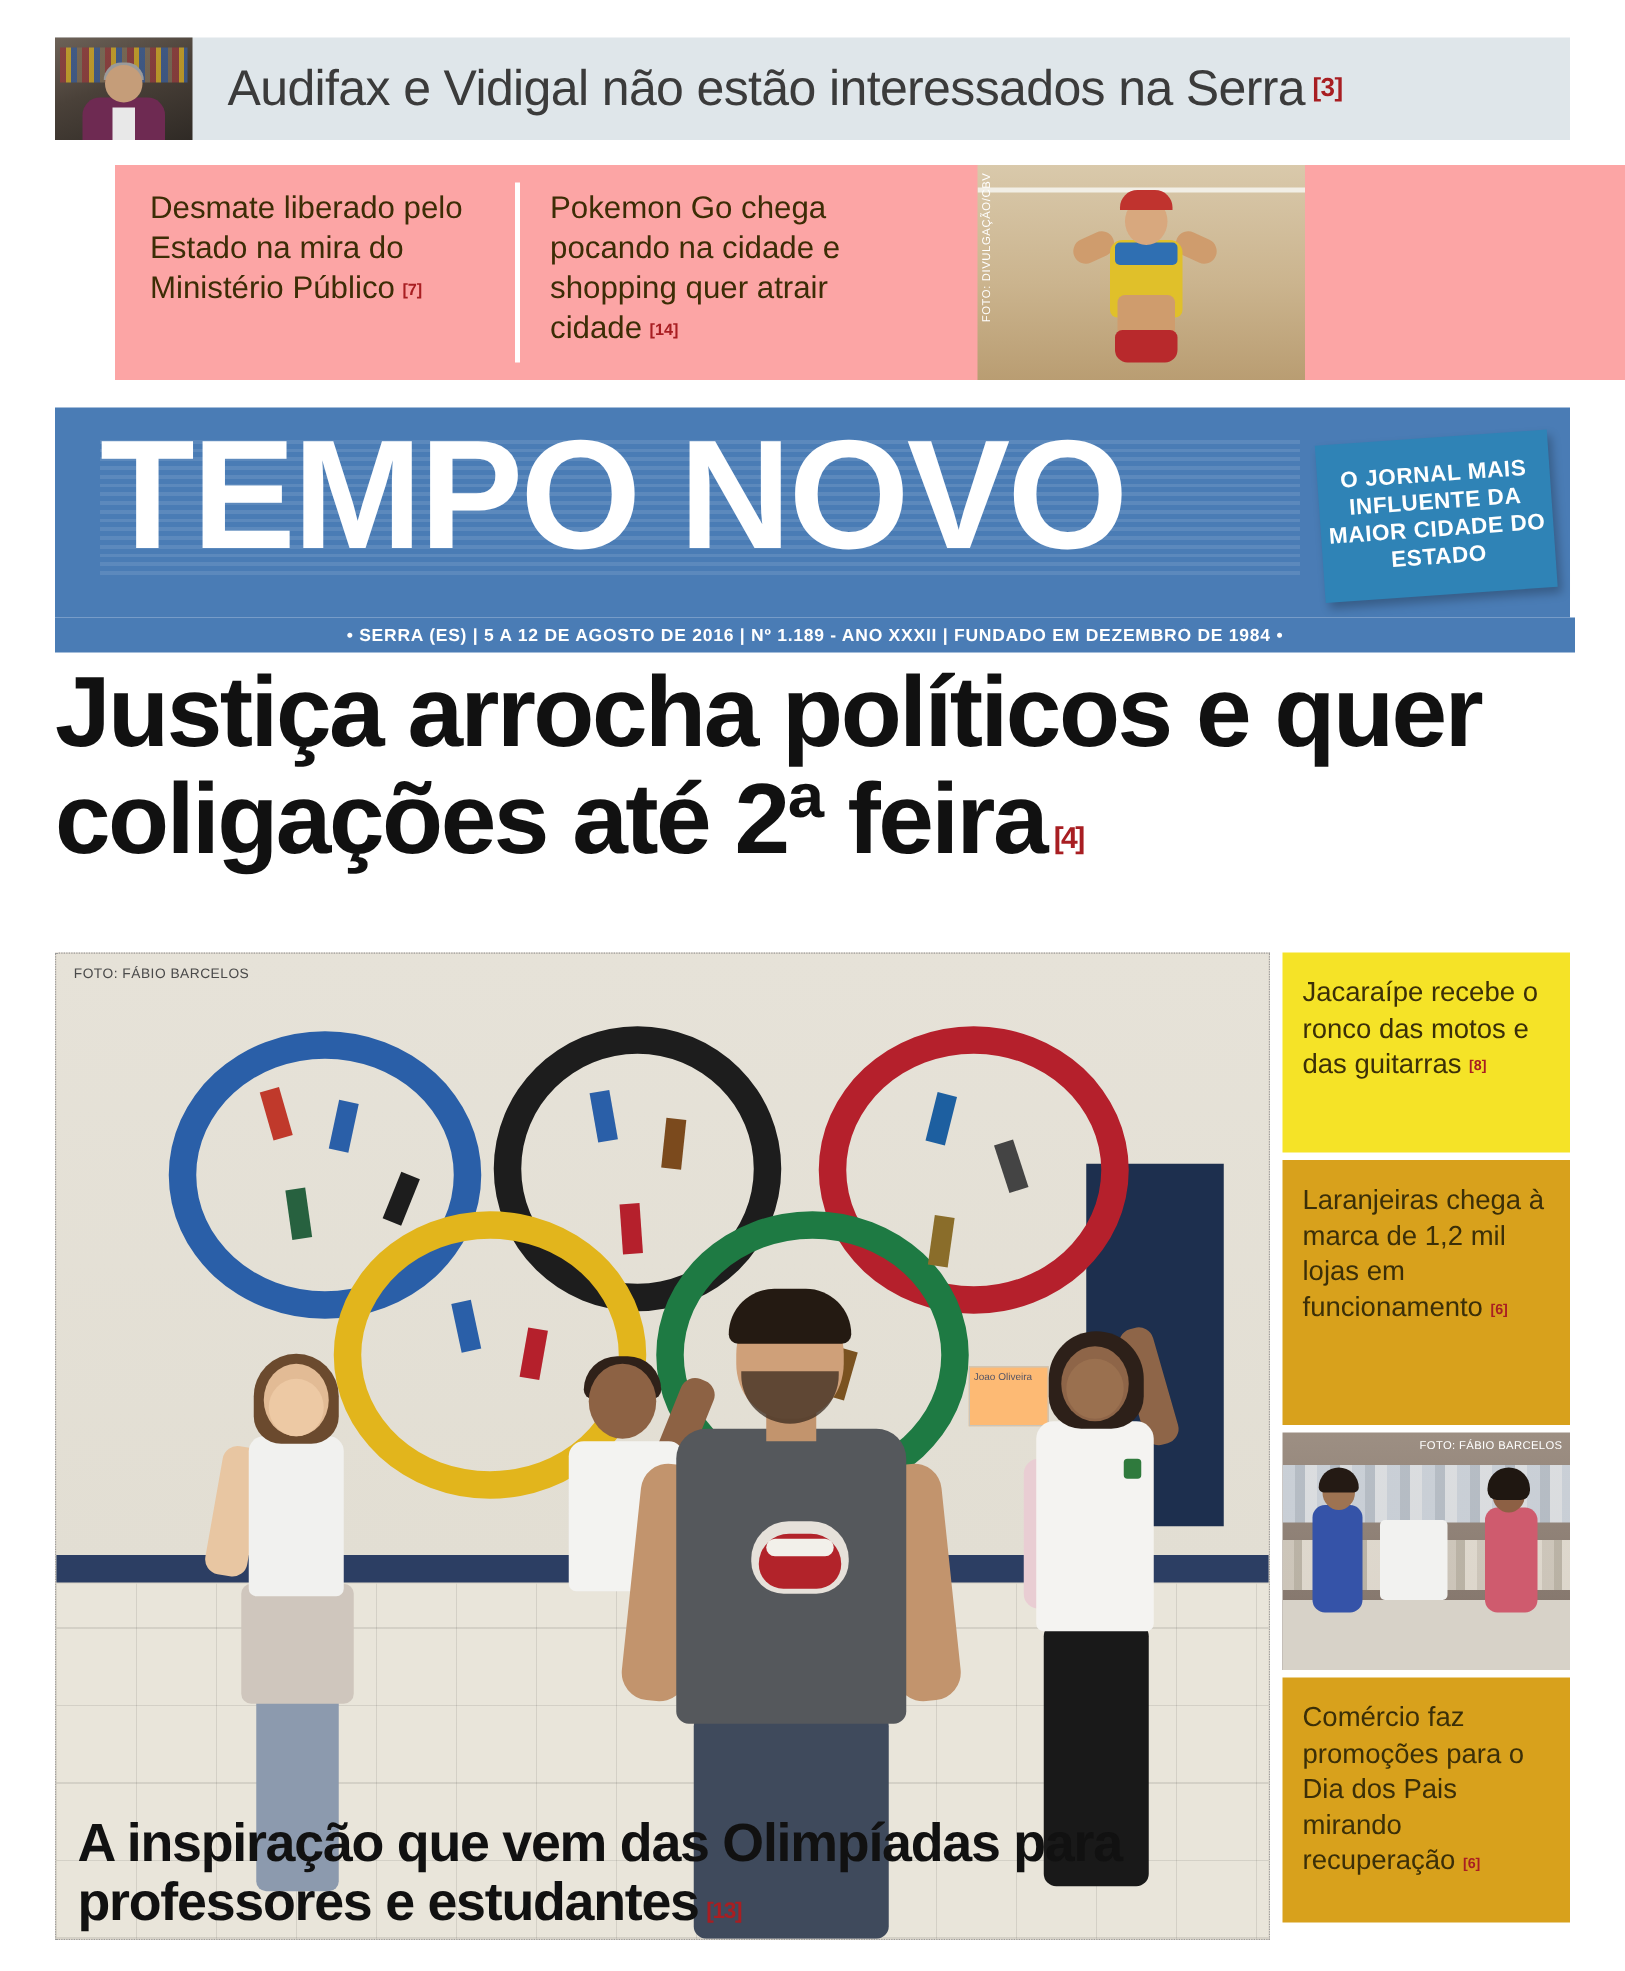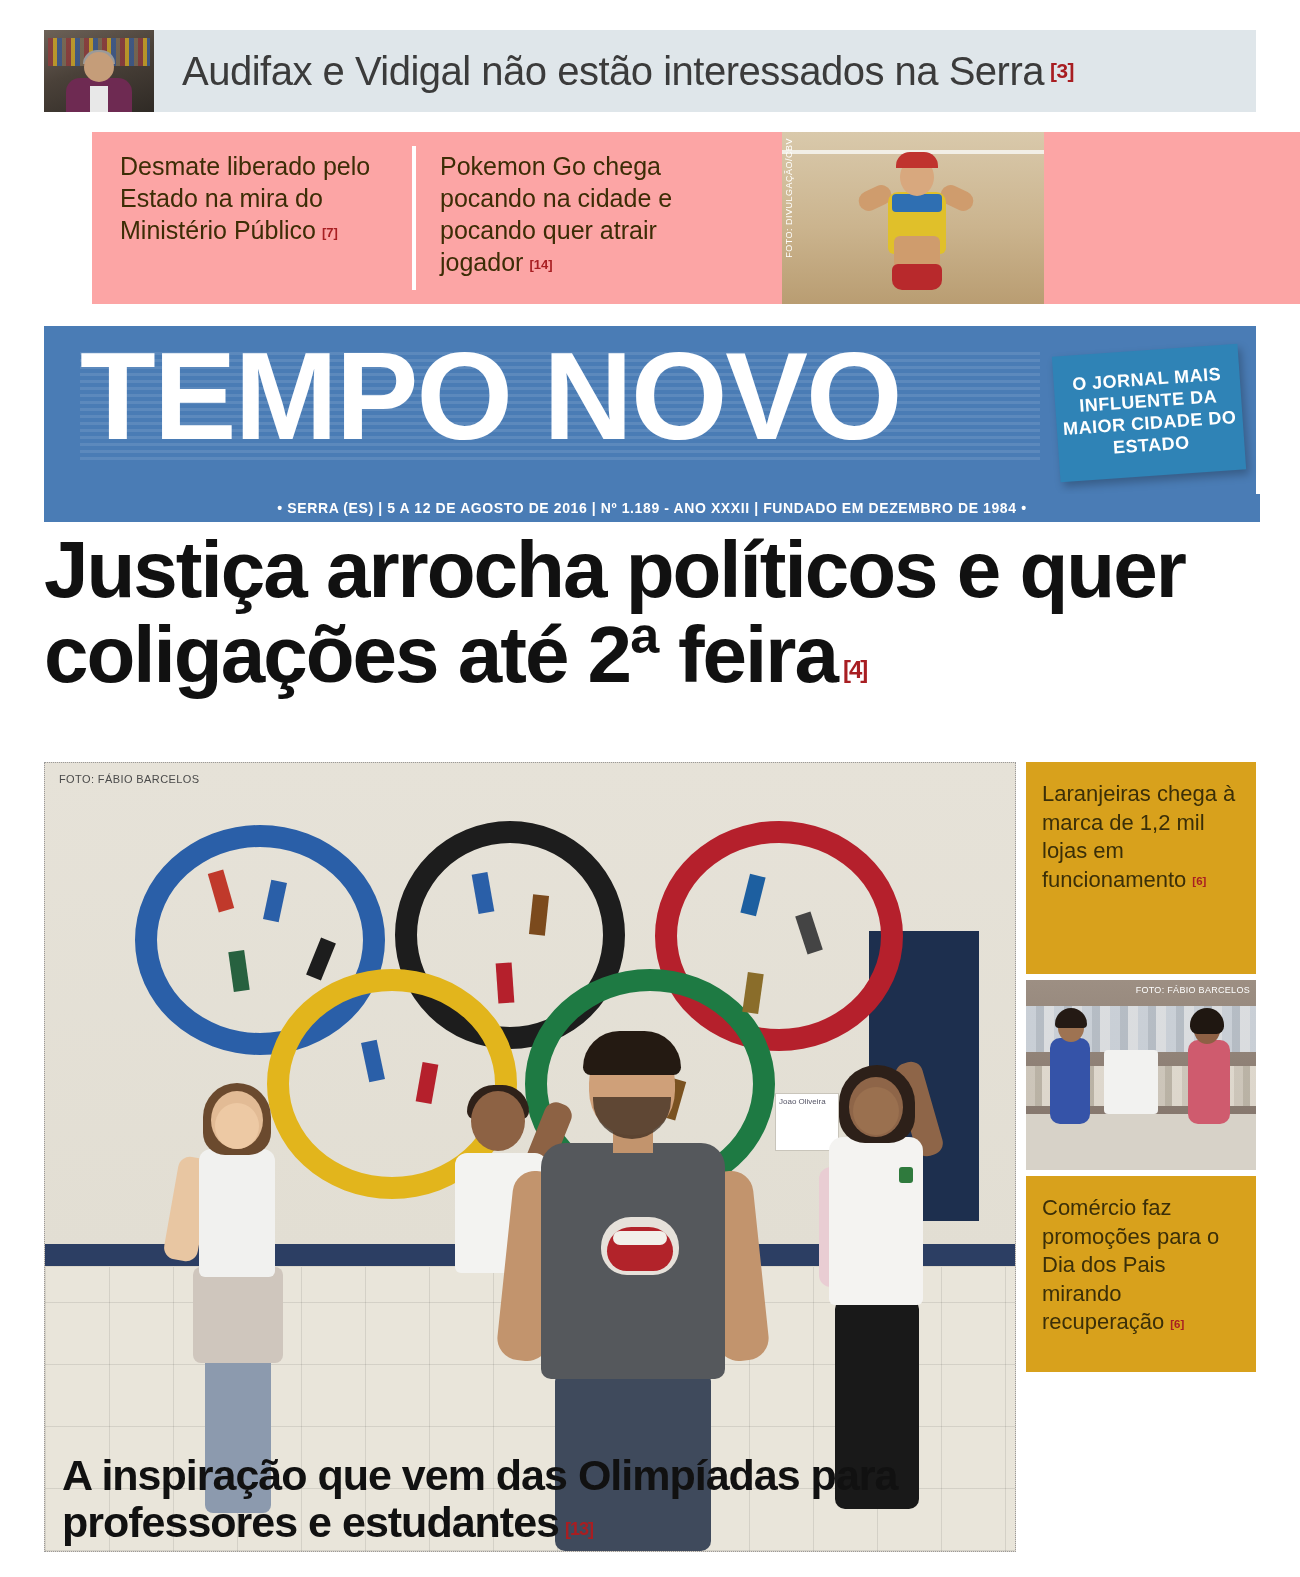--- a/index.html
+++ b/index.html
@@ -320,22 +320,22 @@
   }
   .gr-head { position: absolute; left: 54px; top: 6px; width: 54px; height: 60px; border-radius: 50%; background: #8e6548; }
   .gr-hair { position: absolute; left: 44px; top: -6px; width: 76px; height: 78px; border-radius: 38px 38px 26px 26px; background: #2d2019; }
   .gr-face { position: absolute; left: 58px; top: 16px; width: 46px; height: 48px; border-radius: 50%; background: #9a704f; }
   .gr-top  { position: absolute; left: 34px; top: 66px; width: 94px; height: 168px; background: #f4f3f1; border-radius: 14px 14px 6px 6px; }
   .gr-pink { position: absolute; left: 24px; top: 96px; width: 34px; height: 120px; background: #e9cdd3; border-radius: 12px; }
   .gr-logo { position: absolute; left: 104px; top: 96px; width: 14px; height: 16px; background: #2f7a3d; border-radius: 3px; }
   .gr-pants{ position: absolute; left: 40px; top: 228px; width: 84px; height: 210px; background: #191919; border-radius: 10px; }
   .gr-arm  { position: absolute; left: 110px; top: -10px; width: 28px; height: 96px; background: #8e6548; border-radius: 12px; transform: rotate(-16deg); }
   .mp-sign {
-    position: absolute; right: 176px; top: 330px; width: 64px; height: 58px;
-    background: #ffffff; border: 1px solid #c9c5bb;
+    position: absolute; right: 176px; top: 330px; width: 64px; height: 48px;
+    background: #fdba74; border: 1px solid #c9c5bb;
     font-size: 8px; color: #556; padding: 3px;
   }
 
   
   .photo-caption {
     position: absolute;
     left: 62px; top: 1452px;
     width: 940px;
     font-size: 43px;
     line-height: 1.1;
@@ -402,21 +402,21 @@
   </div>
 </div>
 
 <div class="teasers">
   <div class="teaser t1">
     
     <span>Desmate liberado pelo Estado na mira do Ministério Público</span><span class="pg">[7]</span>
   </div>
   <div class="teaser t2">
     <div class="sep"></div>
-    <span>Pokemon Go chega pocando na cidade e pocando quer atrair jogador</span><span class="pg">[14]</span>
+    <span>Pokemon Go chega pocando na cidade e shopping quer atrair cidade</span><span class="pg">[14]</span>
   </div>
 
   <div class="teaser-photo">
     <div class="tp-net"></div>
     <div class="tp-armL"></div>
     <div class="tp-armR"></div>
     <div class="tp-torso"></div>
     <div class="tp-bra"></div>
     <div class="tp-abs"></div>
     <div class="tp-shorts"></div>
@@ -512,20 +512,23 @@
   </div>
 
   <div class="mp-credit">FOTO: FÁBIO BARCELOS</div>
 </div>
 
 <div class="photo-caption">
   <span>A inspiração que vem das Olimpíadas para professores e estudantes</span><span class="pg">[13]</span>
 </div>
 
 <div class="rail">
+  <div class="rail-box yellow">
+    <span>Jacaraípe recebe o ronco das motos e das guitarras</span><span class="pg">[8]</span>
+  </div>
   <div class="rail-box gold1">
     <span>Laranjeiras chega à marca de 1,2 mil lojas em funcionamento</span><span class="pg">[6]</span>
   </div>
   <div class="rail-photo">
     <div class="rp-shelf1"></div>
     <div class="rp-shelf2"></div>
     <div class="rp-counter"></div>
     <div class="rp-p1-body"></div>
     <div class="rp-p1-head"></div>
     <div class="rp-p1-hair"></div>

